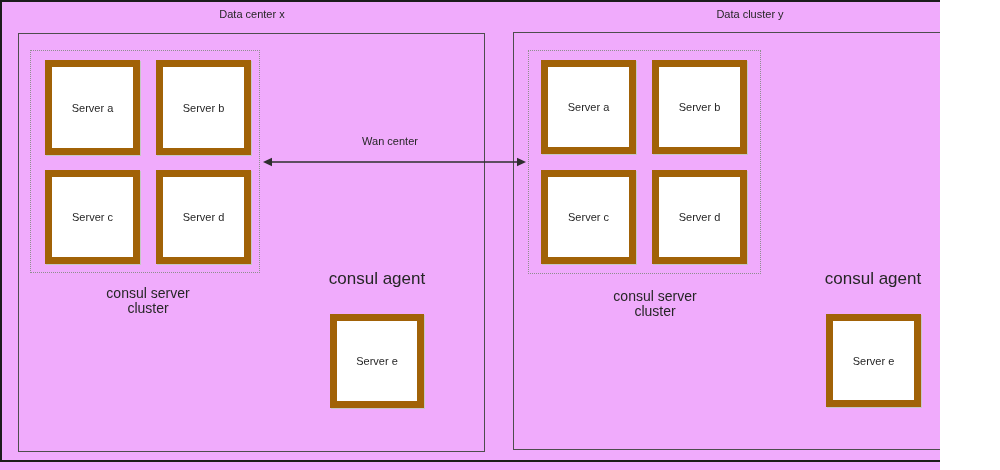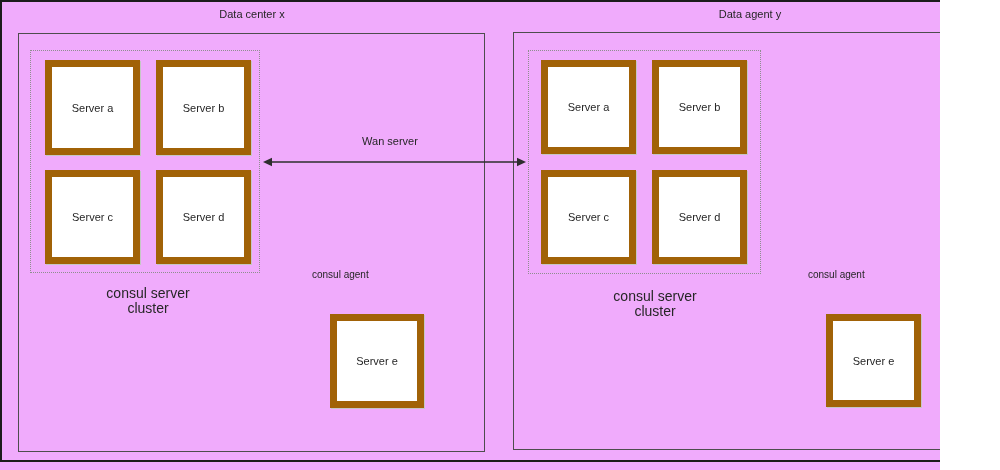--- a/index.html
+++ b/index.html
@@ -83,22 +83,22 @@
     font-size: 14px;
     line-height: 15px;
     color: #262626;
   }
   .dc-x .cluster-label { left: 69px; top: 252px; }
   .dc-y .cluster-label { left: 81px; top: 256px; }
 
   .agent-label {
     position: absolute;
     width: 130px;
-    text-align: left;
-    font-size: 10px;
+    text-align: center;
+    font-size: 17px;
     color: #262626;
     white-space: nowrap;
   }
   .dc-x .agent-label { left: 293px; top: 235px; }
   .dc-y .agent-label { left: 294px; top: 236px; }
 
   .arrow-svg {
     position: absolute;
     left: 255px;
     top: 150px;
@@ -125,21 +125,21 @@
 </style>
 </head>
 <body>
 
 <div class="stage">
 
   <div class="frame"></div>
 
   <div class="dc-title title-x">Data center x</div>
 
-  <div class="dc-title title-y">Data agent y</div>
+  <div class="dc-title title-y">Data cluster y</div>
 
   <div class="dc dc-x">
     <div class="cluster-dashed"></div>
 
     <div class="server sa">Server a</div>
     <div class="server sb">Server b</div>
     <div class="server sc">Server c</div>
     <div class="server sd">Server d</div>
 
     <div class="cluster-label">
@@ -169,15 +169,15 @@
 
     <div class="server se">Server e</div>
   </div>
 
   <svg class="arrow-svg" width="280" height="24" viewBox="0 0 280 24">
     <line x1="15" y1="12" x2="264" y2="12"></line>
     <polygon points="8,12 17,7.8 17,16.2"></polygon>
     <polygon points="271,12 262,7.8 262,16.2"></polygon>
   </svg>
 
-  <div class="arrow-label">Wan server</div>
+  <div class="arrow-label">Wan center</div>
 
 </div>
 
 </body></html>

